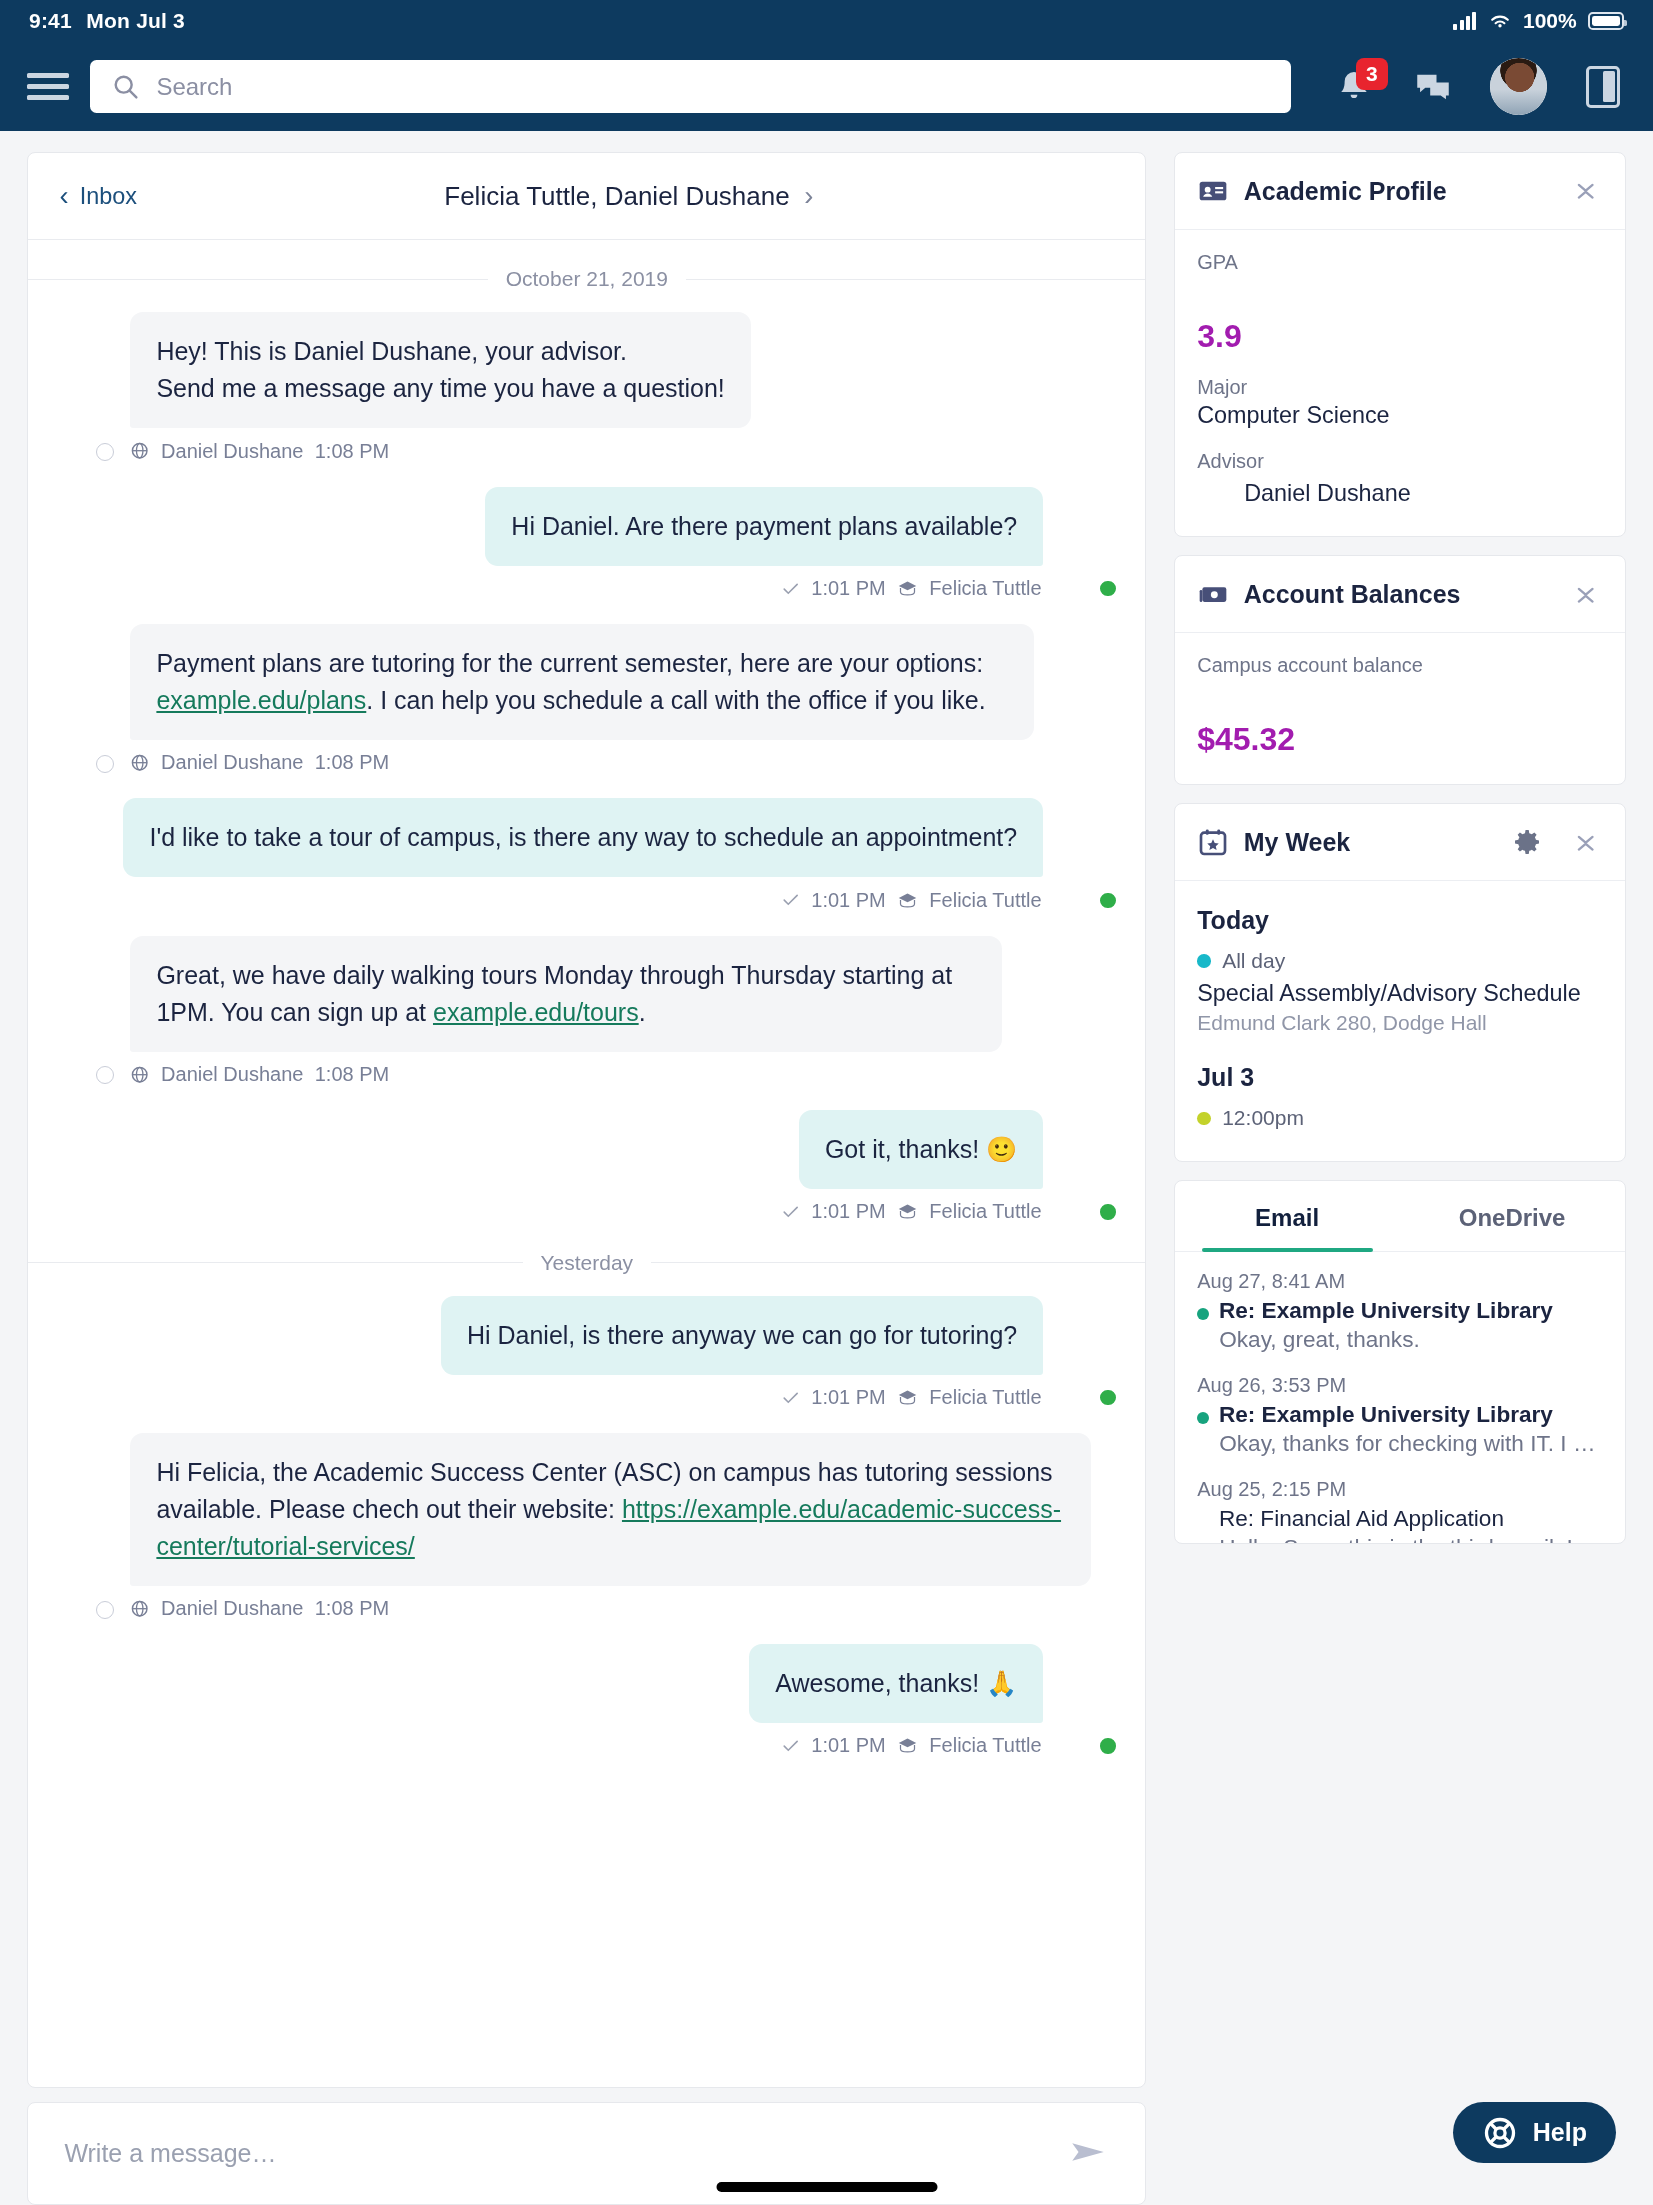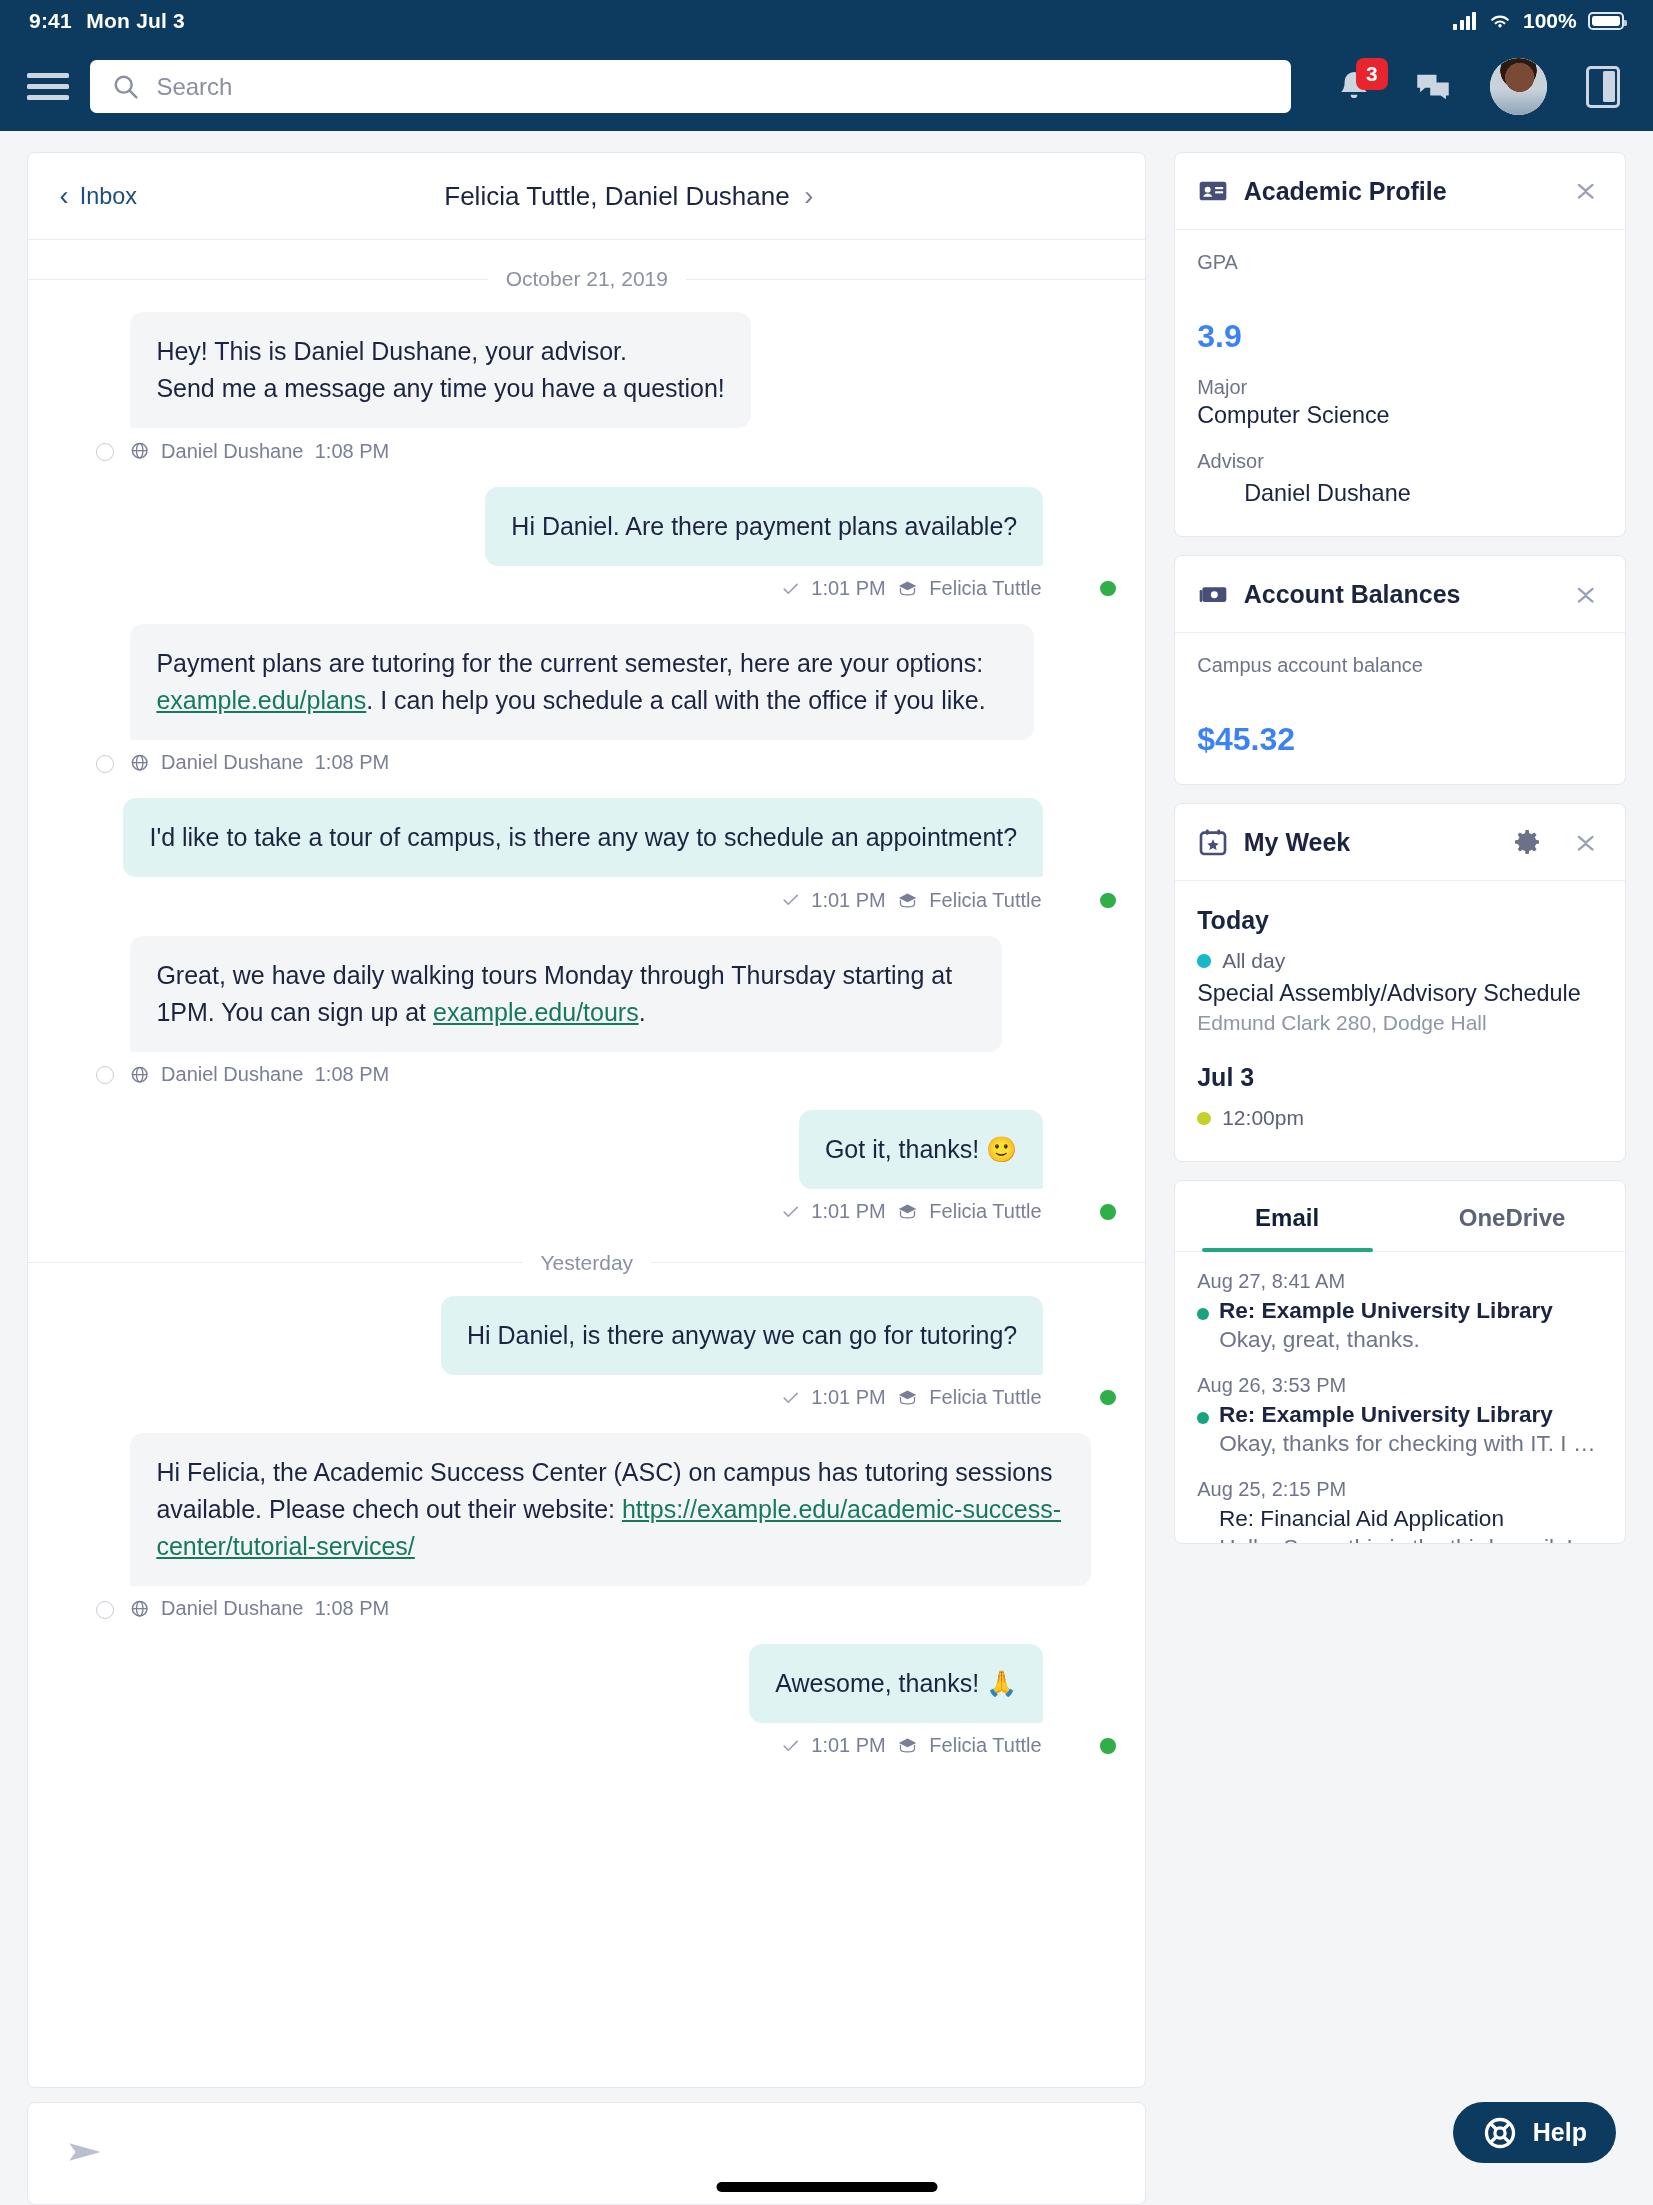--- a/index.html
+++ b/index.html
@@ -112,21 +112,21 @@
   .card { background:#fff; border:0.8px solid #e6e8ec; border-radius: 8px; overflow:hidden; }
   .card-head {
     height: 77px; display:flex; align-items:center; padding: 0 22.6px; gap: 14.5px;
     border-bottom:0.8px solid #eceef2;
   }
   .card-title { font-size: 25px; font-weight: 700; color:#1b2440; flex:1; }
   .chevron-collapse { width: 32px; height: 32px; display:flex; flex-direction:column; align-items:center; justify-content:center; cursor:pointer; }
   .gear { width: 32px; height:32px; margin-right: 13px; cursor:pointer; }
   .card-body { padding: 21px 22.6px 26px 22.6px; }
   .fld-label { font-size: 20px; color:#6e7489; margin-bottom: 3.2px; }
-  .fld-big { font-size: 32px; font-weight: 700; color:#3b82f6; margin-bottom: 21px; margin-top: 44px; }
+  .fld-big { font-size: 32px; font-weight: 700; color:#a21caf; margin-bottom: 21px; margin-top: 44px; }
   .fld-val { font-size: 23.4px; color:#1b2440; margin-bottom: 21px; }
   .advisor-row { display:flex; align-items:center; gap: 13px; }
   .advisor-row .pic { width: 34px; height:34px; border-radius:50%; overflow:hidden; }
   .advisor-name { font-size: 23.4px; color:#1b2440; }
 
   .week-day { font-size: 25px; font-weight: 700; color:#1b2440; margin: 3.2px 0 14.5px 0; }
   .week-day.second { margin-top: 27.4px; }
   .ev { margin-bottom: 22.6px; }
   .ev-time { display:flex; align-items:center; gap: 11.3px; font-size: 21px; color:#5c6277; margin-bottom: 4.8px; }
   .ev-dot { width: 13.7px; height: 13.7px; border-radius: 50%; flex-shrink:0; }
@@ -441,20 +441,21 @@
             </div>
             <div class="msg-av">
               <span class="pic"><span class="ph-felicia"></span></span><span class="dot-on"></span>
             </div>
           </div>
 
         </div>
       </div>
 
       <div class="composer">
+        <span class="ph">Write a message…</span>
         <span class="send-btn">
           <svg width="42" height="42" viewBox="0 0 24 24">
               <path d="M3 7l18 5-18 5 3.6-5z" fill="#b9bed0"></path>
             </svg>
         </span>
       </div>
     </div>
 
     <div class="right-col">
 

